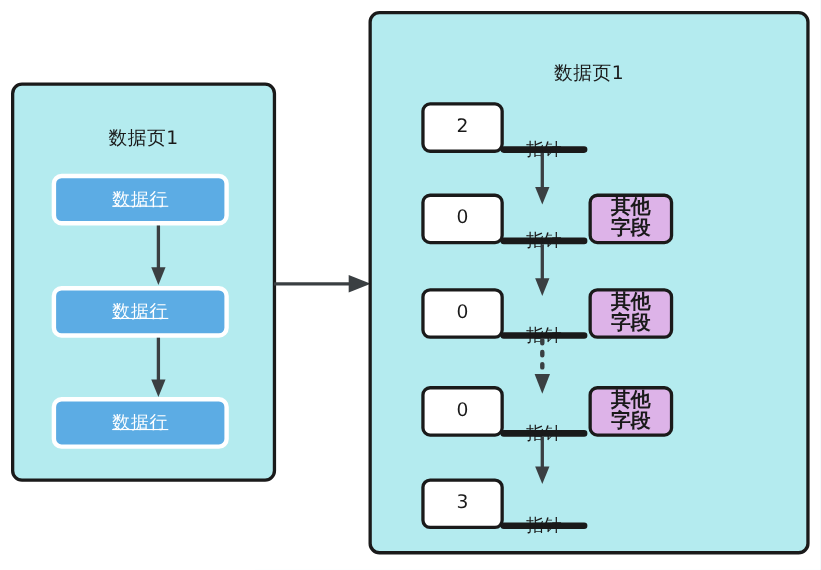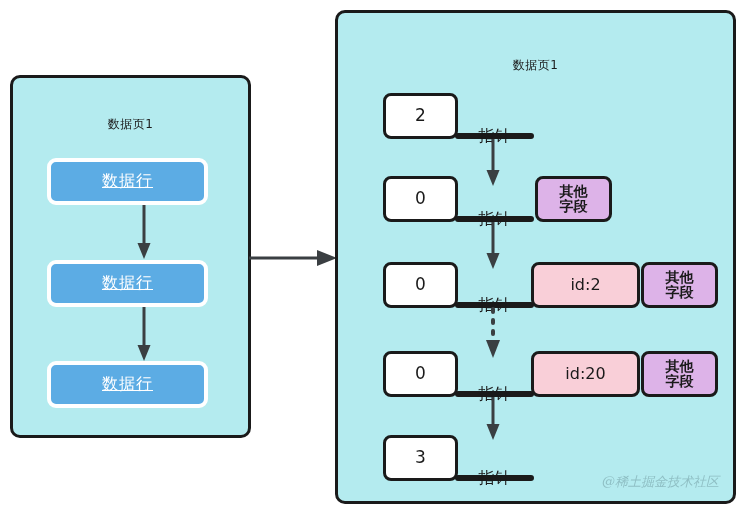--- a/index.html
+++ b/index.html
@@ -23,21 +23,21 @@
     border-radius: 10px;
     box-sizing: border-box;
   }
   #left-panel  { left: 10px;  top: 75px; width: 241px; height: 363px; }
   #right-panel { left: 335px; top: 10px; width: 401px; height: 494px; }
 
   .panel-title {
     position: absolute;
     width: 100%;
     text-align: center;
-    font-size: 12px;
+    font-size: 17px;
     color: #1a1a1a;
     letter-spacing: 0.5px;
     line-height: 1;
   }
   #left-panel  .panel-title { top: 40px; }
   #right-panel .panel-title { top: 46px; }
 
   
   .data-row-box {
     position: absolute;
@@ -87,21 +87,21 @@
     text-align: center;
     font-size: 16px;
     color: #1a1a1a;
     line-height: 1.05;
     margin-left: -3px;
   }
   .cell:first-child { margin-left: 0; }
   .cell-count   { width: 75px;  background: #ffffff; font-size: 17px; }
   .cell-pointer { width: 79px;  background: #faeaba; margin-top: 40px; }
   .cell-id      { width: 109px; background: #f9cfd8; }
-  .cell-other   { width: 77px;  background: #ddb3e8; font-weight: bold; font-size: 14px;
+  .cell-other   { width: 77px;  background: #ddb3e8; font-weight: bold; font-size: 18px;
                   flex-direction: column; margin-left: 1px; }
 
   
   #watermark {
     position: absolute;
     right: 14px;
     bottom: 10px;
     font-size: 13px;
     color: #8fbfc4;
     font-family: "DejaVu Serif", "Liberation Serif", serif;
@@ -172,50 +172,47 @@
   <div class="v-arrow" style="left:147px; top:209px;">
     <svg width="16" height="48" viewBox="0 0 16 48" aria-hidden="true">
       <line x1="8" y1="0" x2="8" y2="33" stroke="#3a3f42" stroke-width="3"></line>
       <polygon points="1.5,31 14.5,31 8,47" fill="#3a3f42"></polygon>
     </svg>
   </div>
 
   <div class="record-row" style="left:45px; top:249px;">
     <div class="cell cell-count">0</div>
     <div class="cell cell-pointer">指针</div>
-    <div class="cell cell-id">id:2</div>
     <div class="cell cell-other">
       <span>其他</span>
       <span>字段</span>
     </div>
   </div>
 
   <div class="v-arrow" style="left:147px; top:296px;">
     <svg width="16" height="50" viewBox="0 0 16 50" aria-hidden="true">
       <line x1="8" y1="0" x2="8" y2="34" stroke="#3a3f42" stroke-width="4" stroke-dasharray="3 8" stroke-linecap="round"></line>
       <polygon points="1,31 15,31 8,49" fill="#3a3f42"></polygon>
     </svg>
   </div>
 
   <div class="record-row" style="left:45px; top:338px;">
     <div class="cell cell-count">0</div>
     <div class="cell cell-pointer">指针</div>
-    <div class="cell cell-id">id:20</div>
     <div class="cell cell-other">
       <span>其他</span>
       <span>字段</span>
     </div>
   </div>
 
   <div class="v-arrow" style="left:147px; top:384px;">
     <svg width="16" height="44" viewBox="0 0 16 44" aria-hidden="true">
       <line x1="8" y1="0" x2="8" y2="29" stroke="#3a3f42" stroke-width="3"></line>
       <polygon points="1.5,27 14.5,27 8,43" fill="#3a3f42"></polygon>
     </svg>
   </div>
 
   <div class="record-row" style="left:45px; top:422px;">
     <div class="cell cell-count">3</div>
     <div class="cell cell-pointer">指针</div>
   </div>
 
-  <div id="watermark">@稀土掘金技术社区</div>
 </div>
 
 </body></html>

